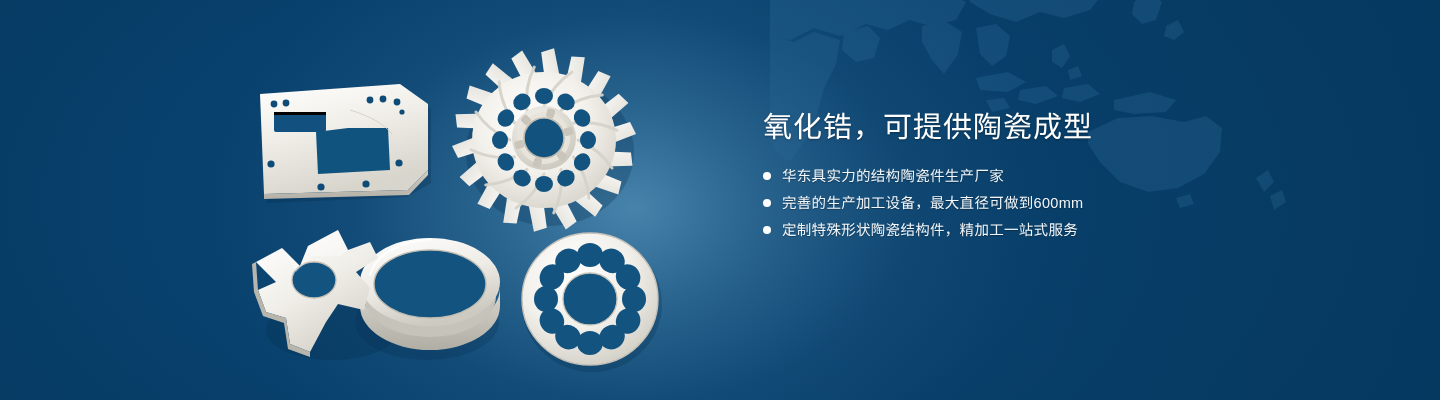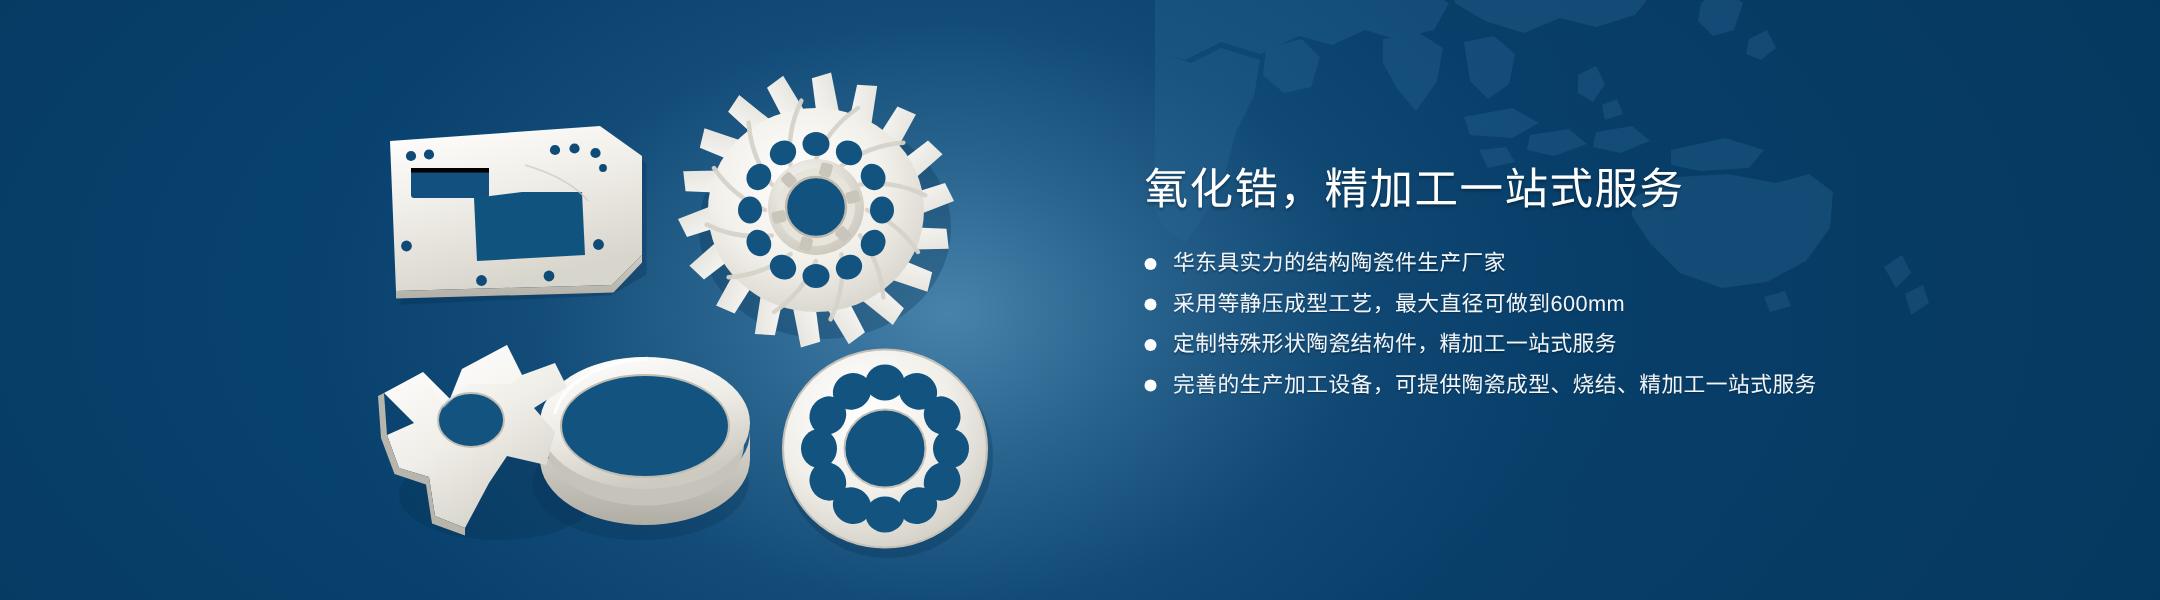--- a/index.html
+++ b/index.html
@@ -530,35 +530,31 @@
           </g>
         </g>
 
         <ellipse cx="74" cy="71" rx="27" ry="26" fill="#12537f"></ellipse>
         <ellipse cx="74" cy="71" rx="27" ry="26" fill="none" stroke="#c4c1b8" stroke-width="1.3"></ellipse>
       </svg>
     </div>
   </div>
 
   <div class="copy">
-    <h1 class="headline">氧化锆，精加工一站式服务</h1>
+    <h1 class="headline">氧化锆，可提供陶瓷成型</h1>
 
     <ul class="bullets">
       <li class="bullet">
         <span class="dot"></span>
         <span class="bullet-text">华东具实力的结构陶瓷件生产厂家</span>
       </li>
       <li class="bullet">
         <span class="dot"></span>
-        <span class="bullet-text">采用等静压成型工艺，最大直径可做到600mm</span>
+        <span class="bullet-text">完善的生产加工设备，最大直径可做到600mm</span>
       </li>
       <li class="bullet">
         <span class="dot"></span>
         <span class="bullet-text">定制特殊形状陶瓷结构件，精加工一站式服务</span>
       </li>
-      <li class="bullet">
-        <span class="dot"></span>
-        <span class="bullet-text">完善的生产加工设备，可提供陶瓷成型、烧结、精加工一站式服务</span>
-      </li>
     </ul>
   </div>
 
 </div>
 
 </body></html>

